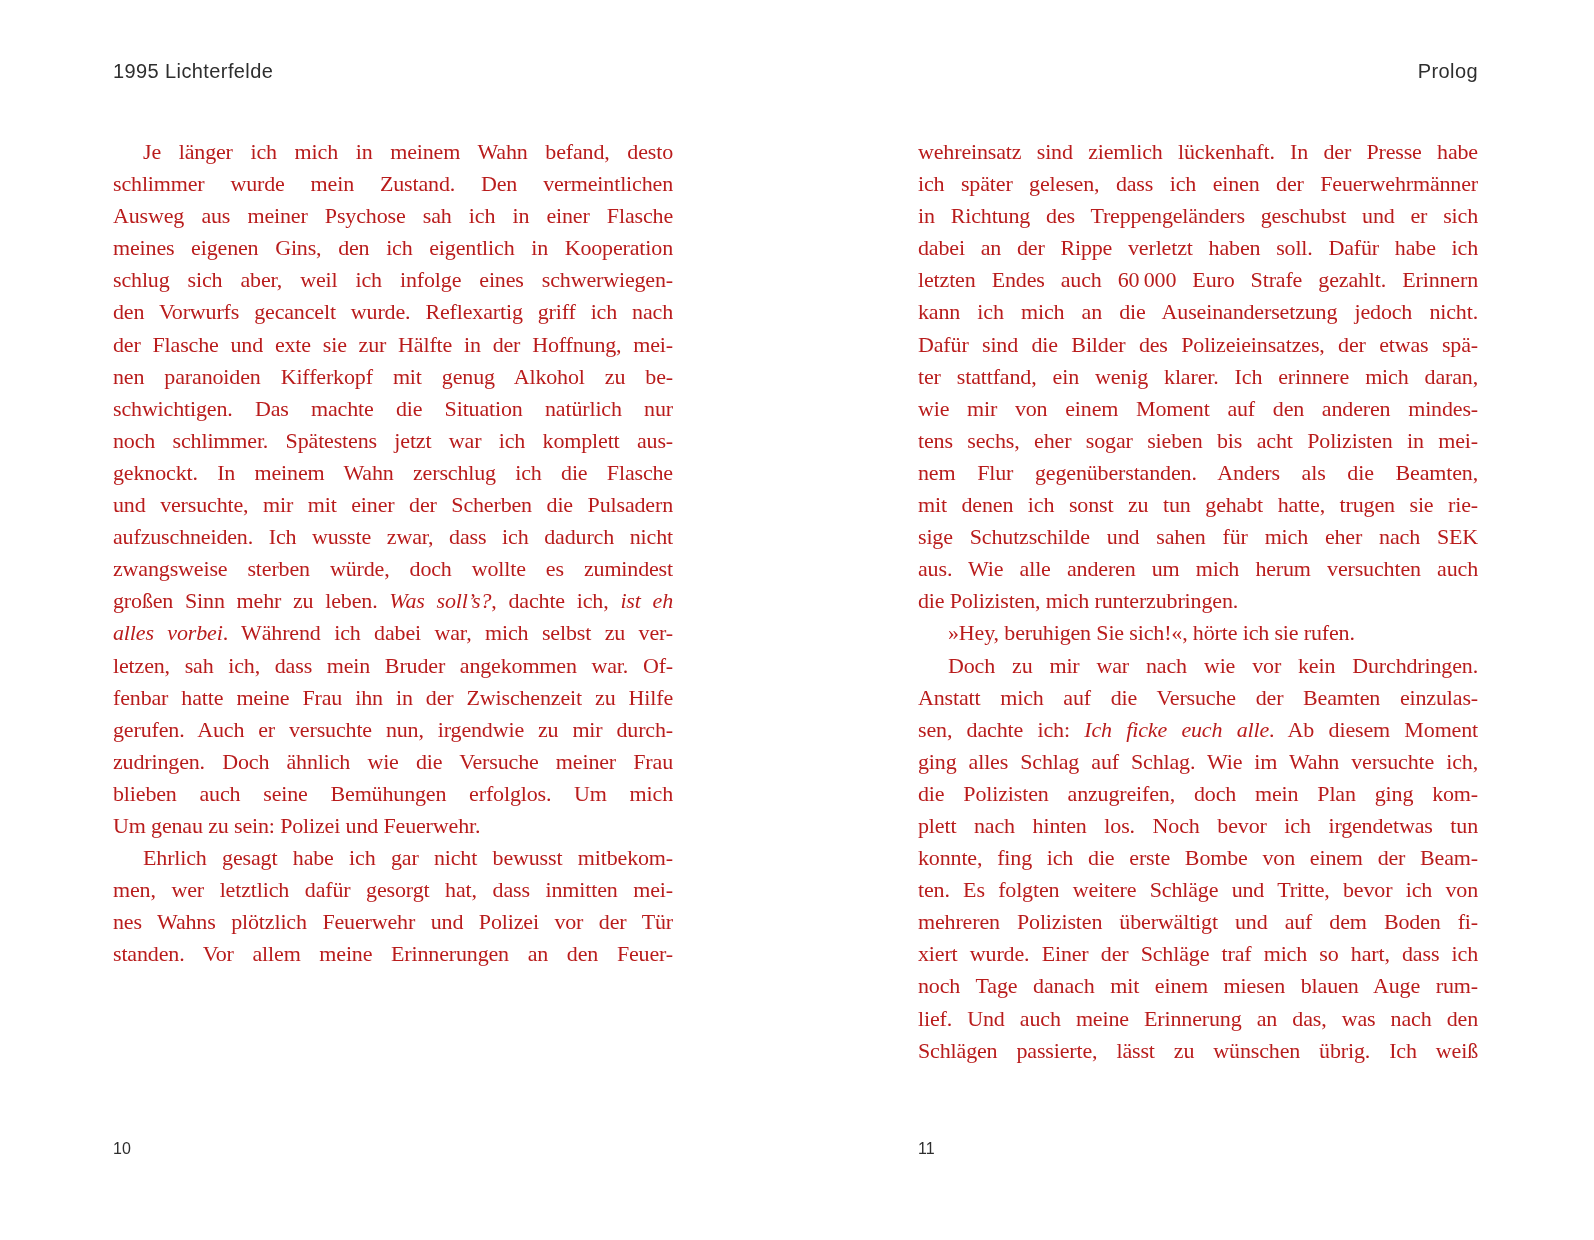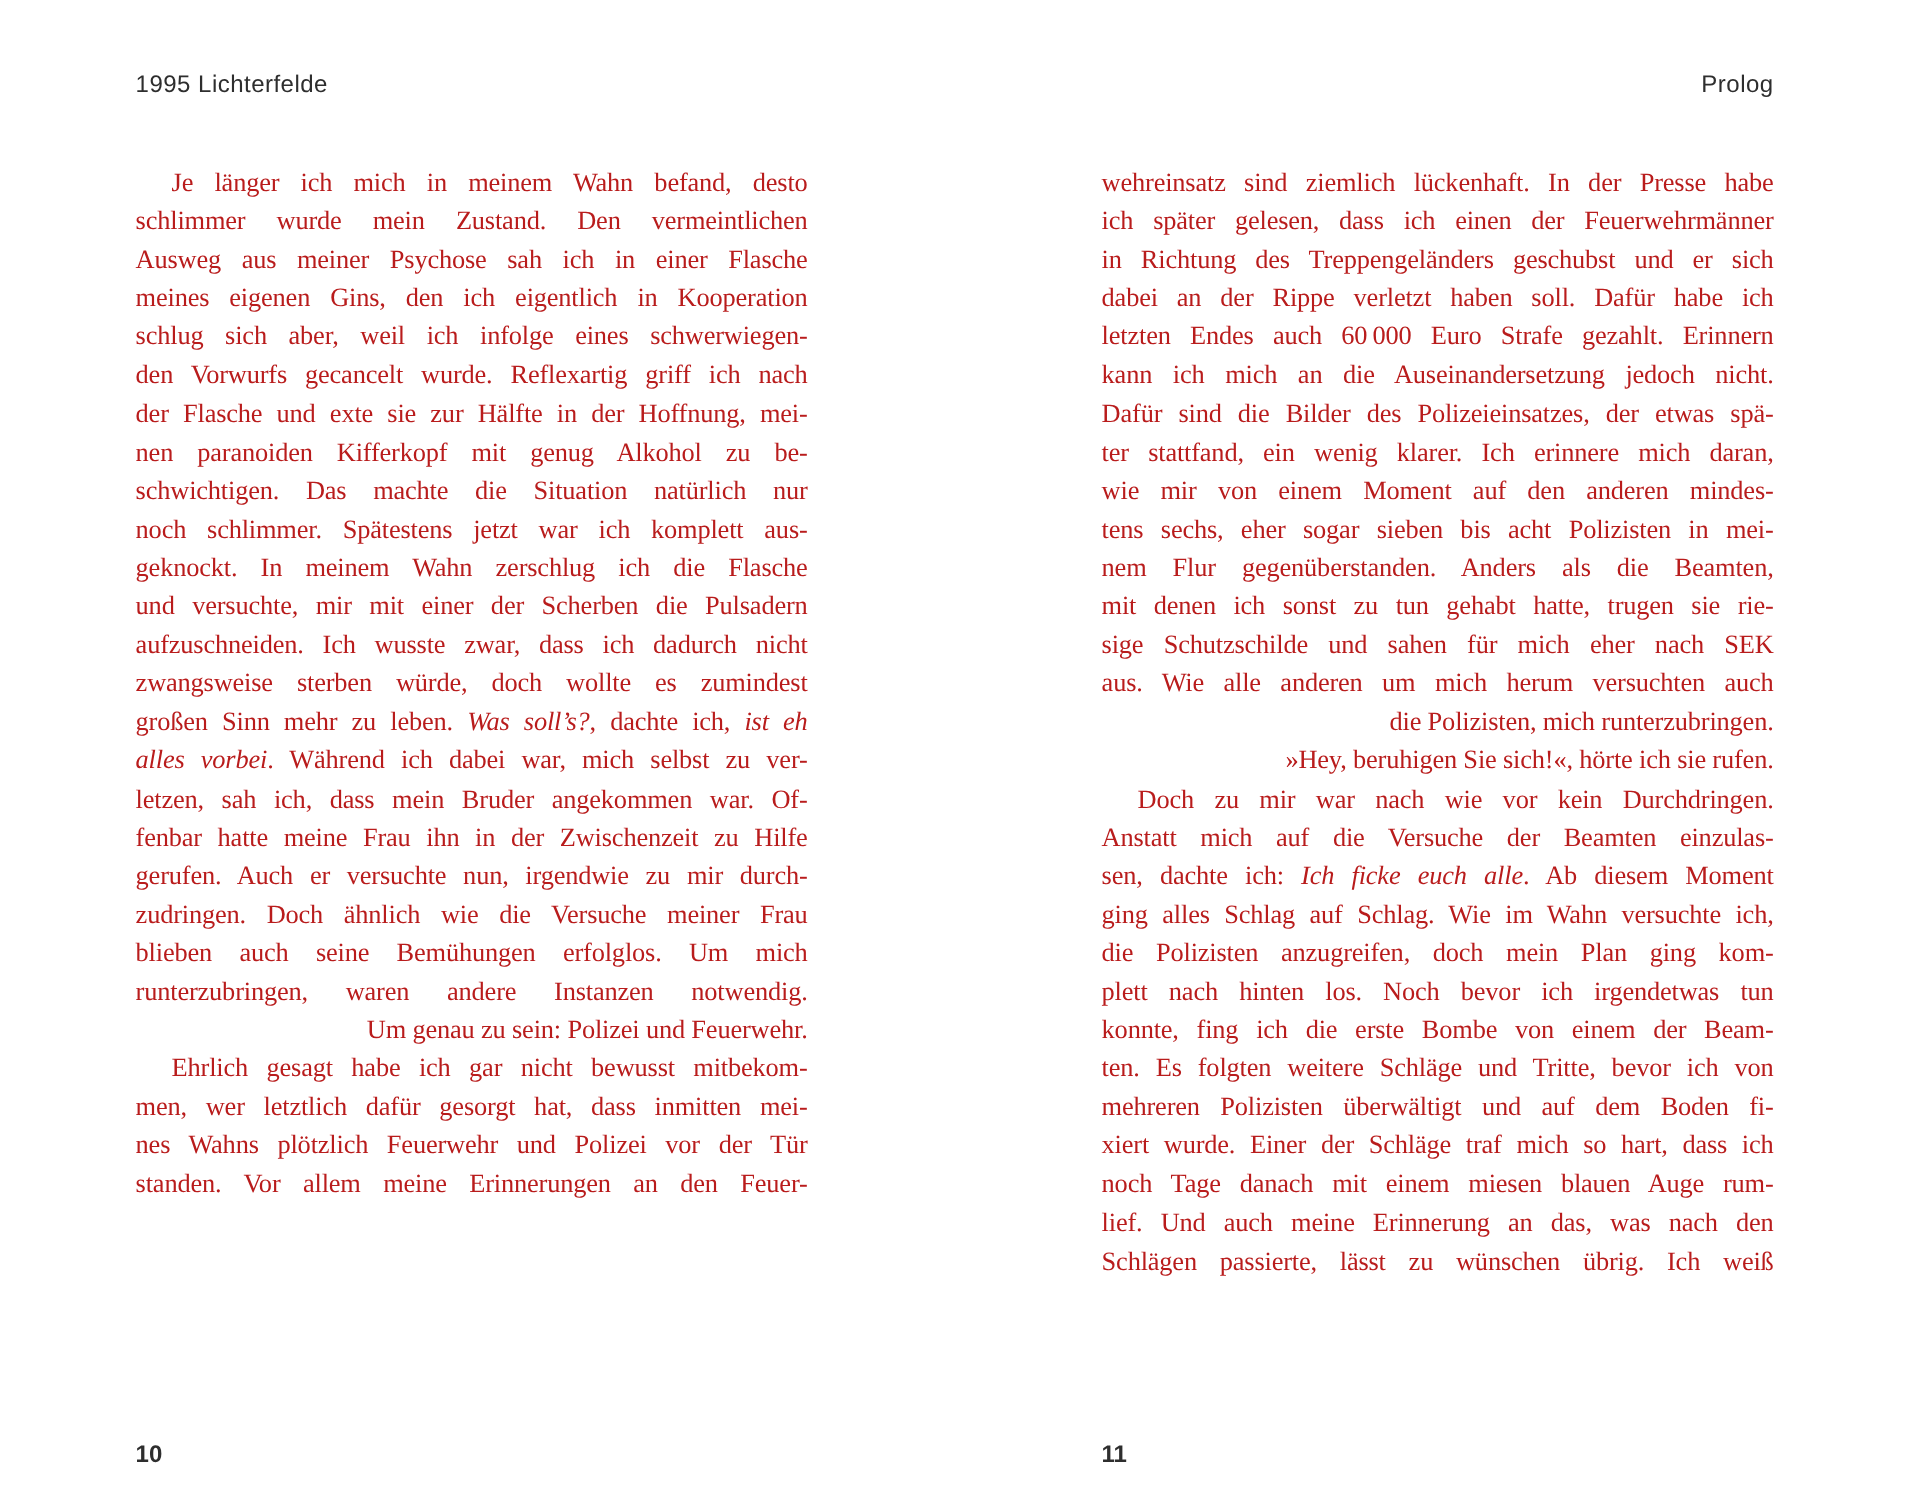--- a/index.html
+++ b/index.html
@@ -38,42 +38,42 @@
     width: 560px;
     font-size: 22px;
     line-height: 32.1px;
     letter-spacing: -0.15px;
     color: #b91c1c;
   }
   .col-left  { left: 113px; }
   .col-right { left: 918px; }
 
   .line {
-    text-align: right;
+    text-align: left;
     white-space: normal;
   }
   .line.just {
     text-align: justify;
     text-align-last: justify;
     text-justify: inter-word;
   }
   .line.ind {
     padding-left: 30px;
   }
   .line .it {
     font-style: italic;
   }
 
   .page-number {
     position: absolute;
-    top: 1201px;
+    top: 1140px;
     width: 560px;
     font-family: "Liberation Sans", "DejaVu Sans", sans-serif;
-    font-weight: 700;
-    font-size: 20px;
+    font-weight: 400;
+    font-size: 16px;
     color: #2e2e2e;
   }
   .pn-left  { left: 113px; text-align: left; }
   .pn-right { left: 918px; }
 </style>
 </head>
 <body>
 
 <div class="page-spread">
 
@@ -96,21 +96,20 @@
       <div class="line just"><span>und versuchte, mir mit einer der Scherben die Pulsadern</span></div>
       <div class="line just"><span>aufzuschneiden. Ich wusste zwar, dass ich dadurch nicht</span></div>
       <div class="line just"><span>zwangsweise sterben würde, doch wollte es zumindest</span></div>
       <div class="line just"><span>großen Sinn mehr zu leben. </span><span class="it">Was soll’s?</span><span>, dachte ich, </span><span class="it">ist eh</span></div>
       <div class="line just"><span class="it">alles vorbei</span><span>. Während ich dabei war, mich selbst zu ver-</span></div>
       <div class="line just"><span>letzen, sah ich, dass mein Bruder angekommen war. Of-</span></div>
       <div class="line just"><span>fenbar hatte meine Frau ihn in der Zwischenzeit zu Hilfe</span></div>
       <div class="line just"><span>gerufen. Auch er versuchte nun, irgendwie zu mir durch-</span></div>
       <div class="line just"><span>zudringen. Doch ähnlich wie die Versuche meiner Frau</span></div>
       <div class="line just"><span>blieben auch seine Bemühungen erfolglos. Um mich</span></div>
-      <div class="line just"><span>runterzubringen, waren andere Instanzen notwendig.</span></div>
       <div class="line"><span>Um genau zu sein: Polizei und Feuerwehr.</span></div>
       <div class="line just ind"><span>Ehrlich gesagt habe ich gar nicht bewusst mitbekom-</span></div>
       <div class="line just"><span>men, wer letztlich dafür gesorgt hat, dass inmitten mei-</span></div>
       <div class="line just"><span>nes Wahns plötzlich Feuerwehr und Polizei vor der Tür</span></div>
       <div class="line just"><span>standen. Vor allem meine Erinnerungen an den Feuer-</span></div>
     </div>
 
   <div class="text-column col-right">
       <div class="line just"><span>wehreinsatz sind ziemlich lückenhaft. In der Presse habe</span></div>
       <div class="line just"><span>ich später gelesen, dass ich einen der Feuerwehrmänner</span></div>

